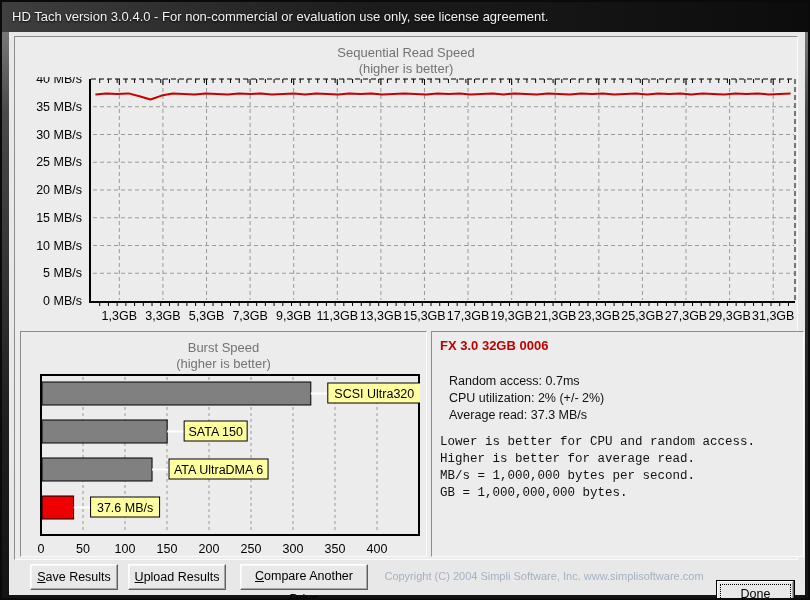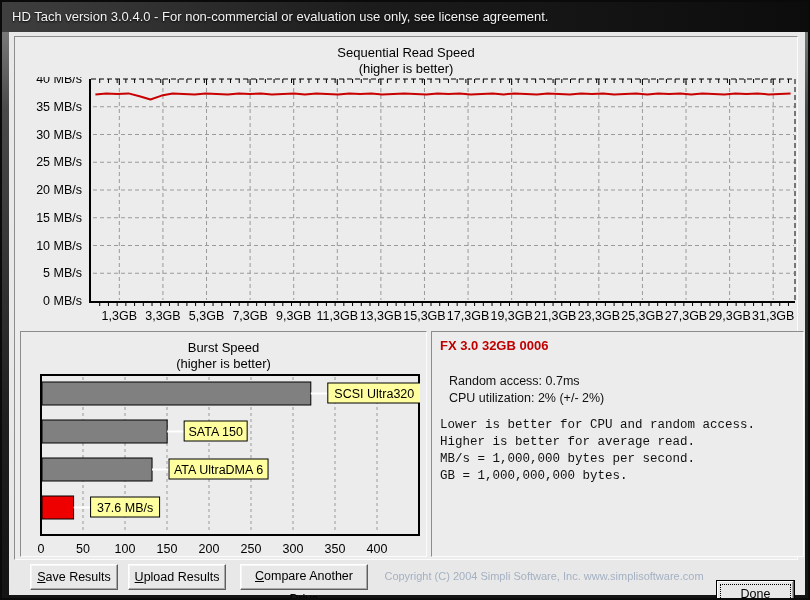--- a/index.html
+++ b/index.html
@@ -20,21 +20,21 @@
   }
   .client {
     position:absolute; left:7px; top:30px; width:796px; height:563px;
     background:#e8e8e8;
   }
   .main-panel {
     position:absolute; left:5px; top:4px; width:784px; height:524px;
     background:#ececec;
     border:1px solid; border-color:#8c8c8c #fbfbfb #fbfbfb #8c8c8c;
   }
-  .chart-title { text-align:center; color:#000000; font-size:13px; }
+  .chart-title { text-align:center; color:#737373; font-size:13px; }
   .seq-title-1 { position:absolute; left:0; top:8px;  width:100%; }
   .seq-title-2 { position:absolute; left:0; top:24px; width:100%; }
   .seq-svg { position:absolute; left:0; top:40px; }
 
   .sub-panel {
     position:absolute; background:#ececec;
     border:1px solid; border-color:#8c8c8c #fbfbfb #fbfbfb #8c8c8c;
   }
   .burst-panel { left:5px; top:294px; width:407px; height:226px; }
   .info-panel  { left:416px; top:294px; width:373px; height:226px; }
@@ -356,20 +356,21 @@
             <text x="348" y="179" text-anchor="middle" font-size="12.5" fill="#000">400</text>
           </svg>
       </div>
 
       <div class="sub-panel info-panel">
         <div class="info-inner">
           <div class="info-title">FX 3.0 32GB 0006</div>
           <div>
               <div class="info-line">Random access: 0.7ms</div>
               <div class="info-line">CPU utilization: 2% (+/- 2%)</div>
+              <div class="info-line">Average read: 37.3 MB/s</div>
             </div>
           <div class="info-gap"></div>
           <div>
               <div class="info-note">Lower is better for CPU and random access.</div>
               <div class="info-note">Higher is better for average read.</div>
               <div class="info-note">MB/s = 1,000,000 bytes per second.</div>
               <div class="info-note">GB = 1,000,000,000 bytes.</div>
             </div>
         </div>
       </div>

